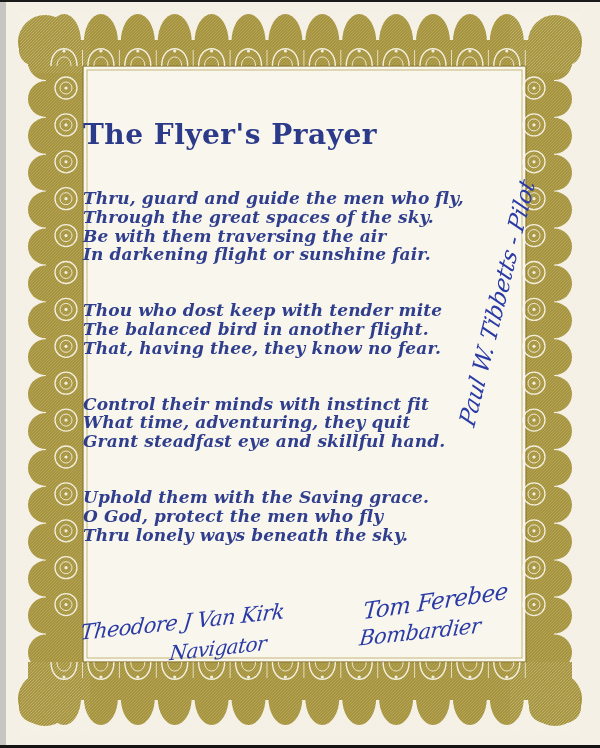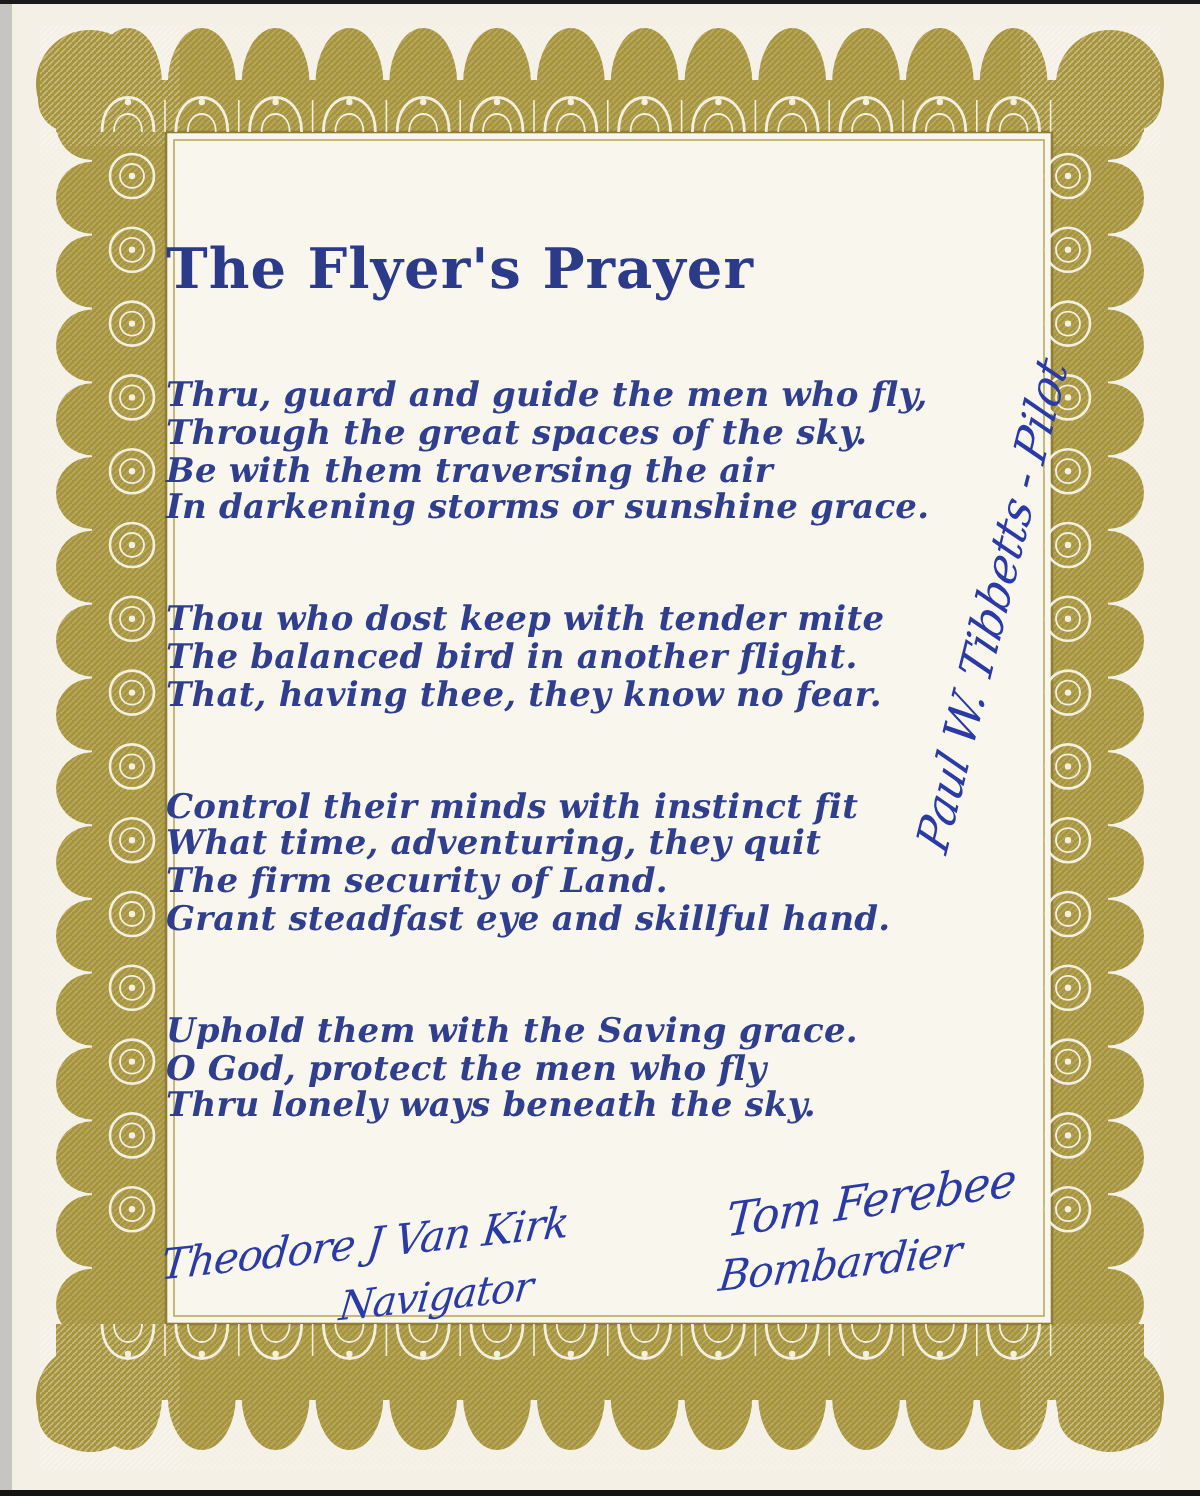--- a/index.html
+++ b/index.html
@@ -333,31 +333,30 @@
     <circle cx="534" cy="604.5999999999998" r="1.6" fill="rgba(249,246,236,0.92)"></circle>
   </svg>
 
 <div class="panel">
   <h1 class="poem-title">The Flyer's Prayer</h1>
   <div class="stanzas">
     <div class="stanza">
       <p>Thru, guard and guide the men who fly,</p>
       <p>Through the great spaces of the sky.</p>
       <p>Be with them traversing the air</p>
-      <p>In darkening storms or sunshine grace.</p>
+      <p>In darkening flight or sunshine fair.</p>
     </div>
     <div class="stanza">
       <p>Thou who dost keep with tender mite</p>
       <p>The balanced bird in another flight.</p>
       <p>That, having thee, they know no fear.</p>
     </div>
     <div class="stanza">
       <p>Control their minds with instinct fit</p>
       <p>What time, adventuring, they quit</p>
-      <p>The firm security of Land.</p>
       <p>Grant steadfast eye and skillful hand.</p>
     </div>
     <div class="stanza">
       <p>Uphold them with the Saving grace.</p>
       <p>O God, protect the men who fly</p>
       <p>Thru lonely ways beneath the sky.</p>
     </div>
   </div>
 </div>
 

